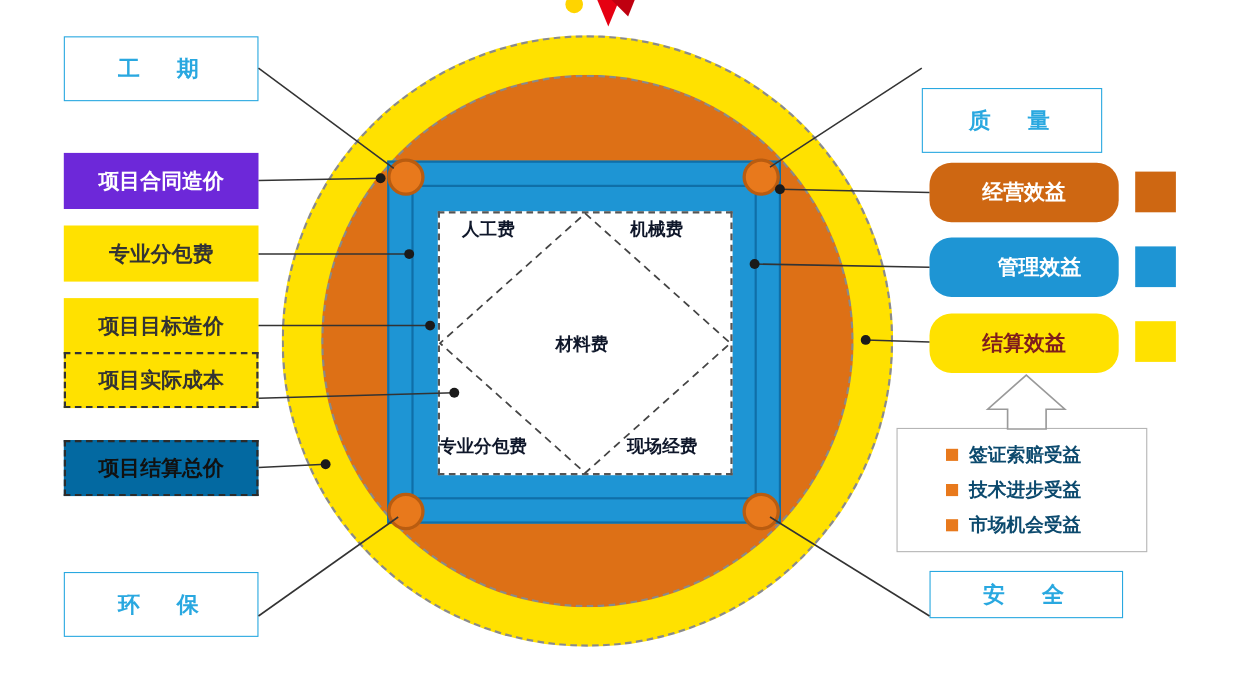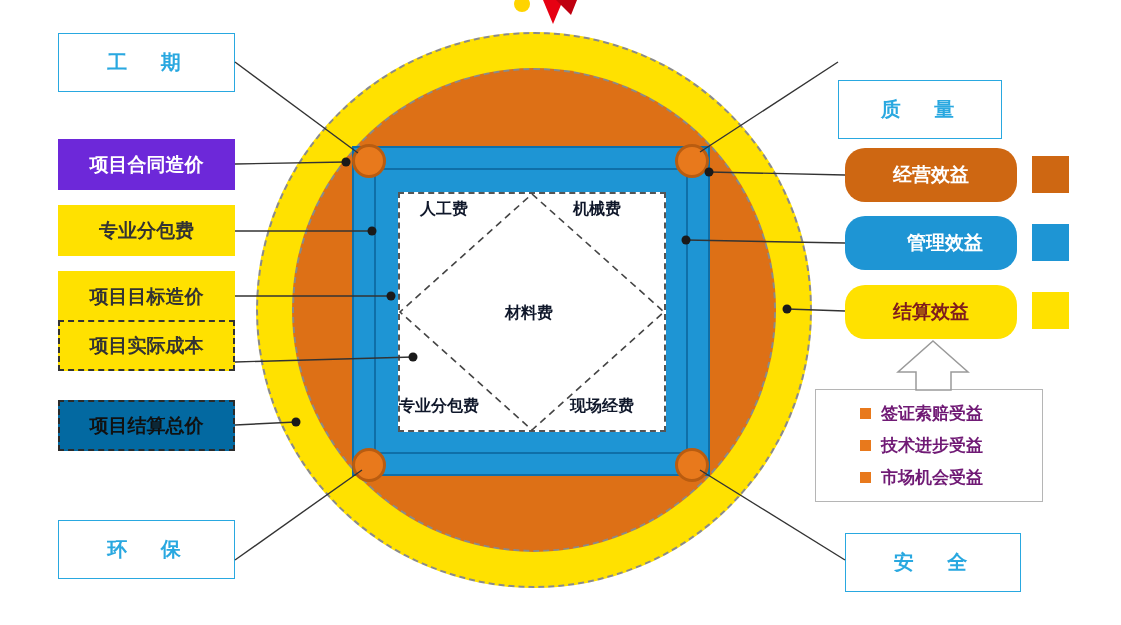--- a/index.html
+++ b/index.html
@@ -29,21 +29,21 @@
   
   .cost-label{position:absolute;z-index:3;font-size:16px;color:#0f172a;font-weight:bold;}
 
   
   .concept-box{position:absolute;background:#fff;border:1px solid #29A8E0;color:#29A8E0;
                display:flex;align-items:center;justify-content:center;font-size:20px;font-weight:bold;
                letter-spacing:14px;padding-left:9px;box-sizing:border-box;z-index:3;}
   .cb-tl{left:58px;top:33px;width:177px;height:59px;}
   .cb-tr{left:838px;top:33px;width:164px;height:59px;margin-top:47px;}
   .cb-bl{left:58px;top:520px;width:177px;height:59px;}
-  .cb-br{left:845px;top:533px;width:176px;height:59px;}
+  .cb-br{left:845px;top:519px;width:176px;height:43px;}
 
   
   .lbox{position:absolute;left:58px;width:177px;height:51px;display:flex;align-items:center;
         justify-content:center;font-size:19px;font-weight:bold;box-sizing:border-box;z-index:3;}
   .lbox-blue{background:#6d28d9;color:#fff;text-align:center;}
   .lbox-yellow{background:#FFE100;color:#333;}
   .lbox-yellow-dashed{background:#FFE100;color:#333;border:2px dashed #333;}
   .lbox-blue-dashed{background:#0369a1;color:#111;border:2px dashed #2b2b2b;}
   .lb1{top:139px;} .lb2{top:205px;} .lb3{top:271px;} .lb4{top:320px;} .lb5{top:400px;}
 
@@ -57,21 +57,21 @@
   
   .legend{position:absolute;left:1032px;width:37px;height:37px;z-index:3;}
   .legend-orange{background:#CE6712;top:156px;}
   .legend-blue{background:#1E95D4;top:224px;}
   .legend-yellow{background:#FFE100;top:292px;}
 
   
   .benefits-box{position:absolute;left:815px;top:389px;width:228px;height:113px;background:#fff;
                 border:1px solid #b5b5b5;box-sizing:border-box;z-index:3;
                 display:flex;flex-direction:column;justify-content:center;gap:9px;padding-left:44px;}
-  .benefit-row{display:flex;align-items:center;gap:10px;font-size:17px;color:#701a75;font-weight:bold;}
+  .benefit-row{display:flex;align-items:center;gap:10px;font-size:17px;color:#0c4a6e;font-weight:bold;}
   .bullet{width:11px;height:11px;background:#E8791C;flex:0 0 auto;}
 
   
   .overlay{position:absolute;left:0;top:0;z-index:4;pointer-events:none;}
 </style>
 </head>
 <body>
 
 <div class="canvas">
 

